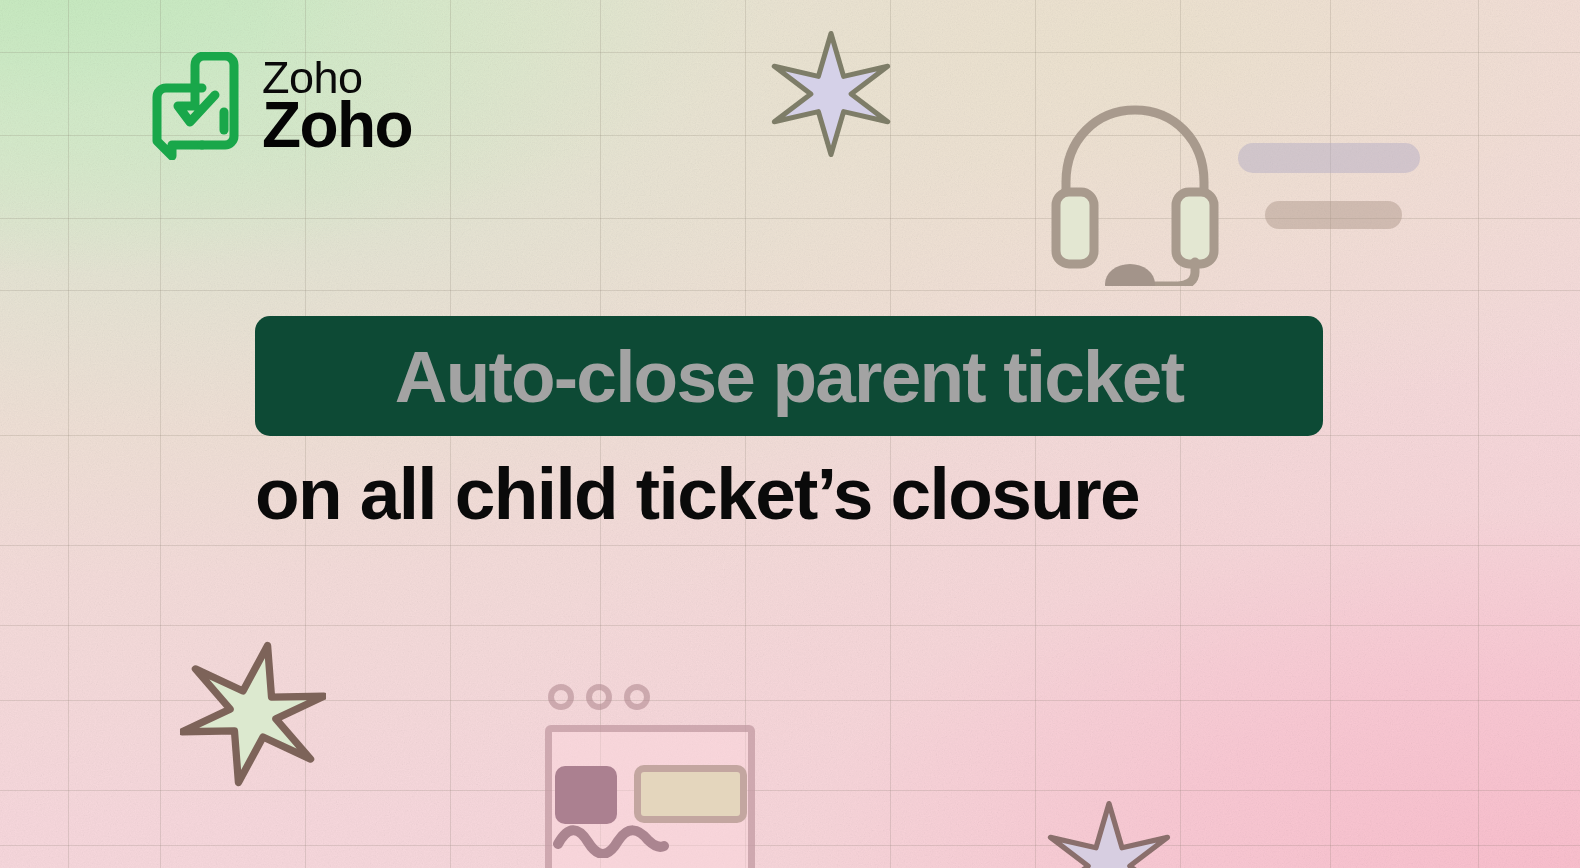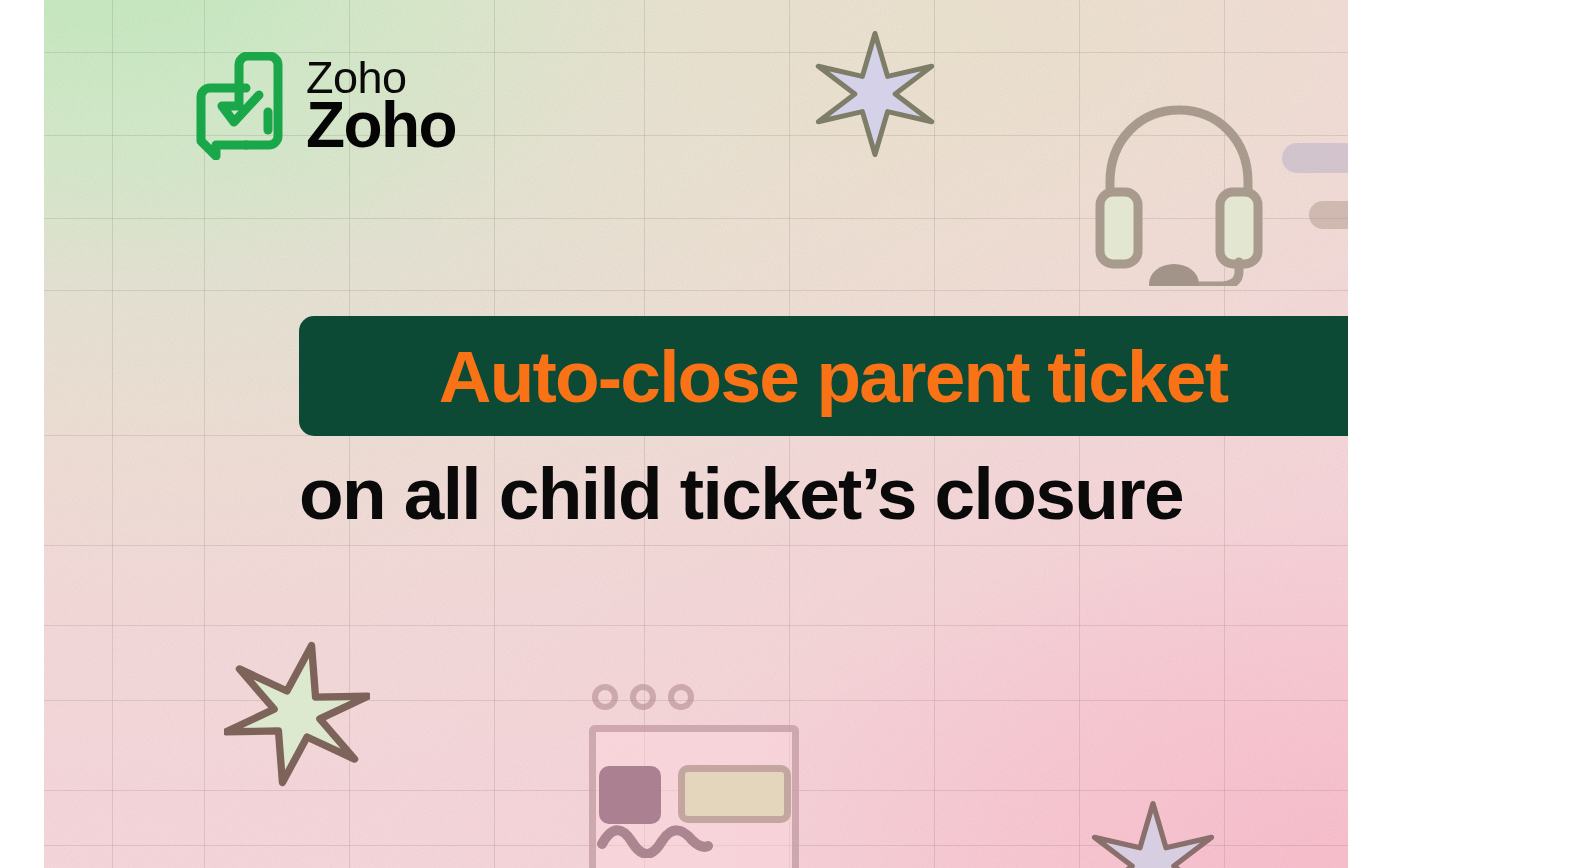--- a/index.html
+++ b/index.html
@@ -7,25 +7,24 @@
     margin: 0;
     padding: 0;
     background: #ffffff;
   }
   body {
     font-family: "Liberation Sans", sans-serif;
   }
 
   .canvas {
     position: relative;
-    width: 1304px;
+    width: 1580px;
     height: 868px;
     overflow: hidden;
     background: #f2e8de;
-    margin-left: 44px;
   }
 
   
   .bg-base {
     position: absolute;
     inset: 0;
     background:
       radial-gradient(120% 95% at 8% 0%,  #cdeccb 0%, #d8e9cd 16%, #e6e4d4 34%, #efe0d6 52%, #f4dcda 70%, #f7d8dd 100%),
       linear-gradient(160deg, #d7edcf 0%, #e9e4d3 30%, #f3dcd9 62%, #f8cdd6 100%);
   }
@@ -102,21 +101,21 @@
     top: 316px;
     width: 1068px;
     height: 120px;
     background: #0d4a35;
     border-radius: 15px;
     display: flex;
     align-items: center;
     justify-content: center;
   }
   .headline-banner-text {
-    color: #f97316;
+    color: #a3a3a3;
     font-size: 73px;
     font-weight: 700;
     letter-spacing: -1.8px;
     white-space: nowrap;
   }
   .headline-sub {
     position: absolute;
     left: 255px;
     top: 452px;
     width: 1068px;

